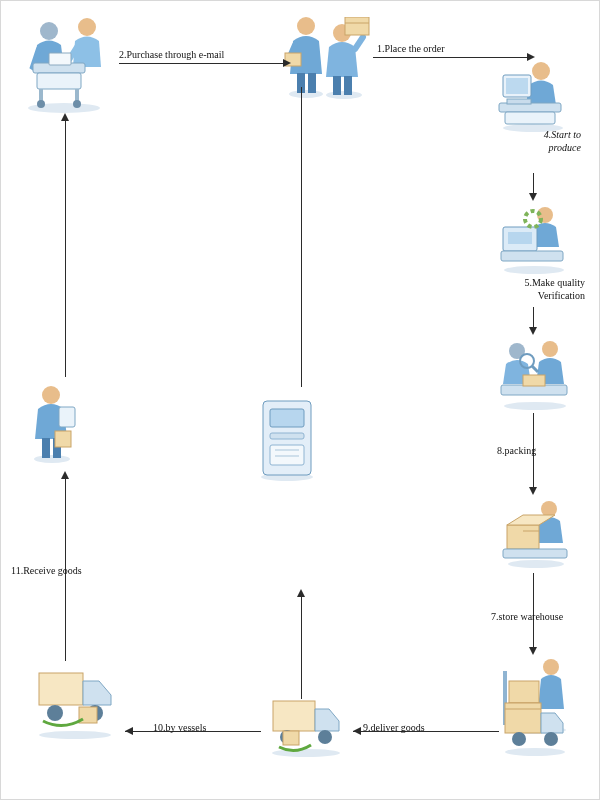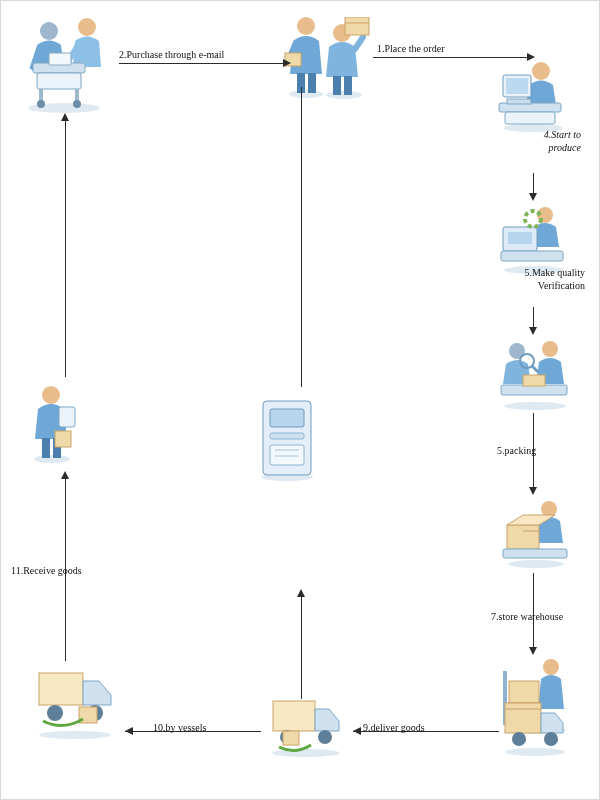--- a/index.html
+++ b/index.html
@@ -297,24 +297,24 @@
 
   <div class="line vline" style="left:300px; top:86px; height:300px;"></div>
 
   <div class="label left" style="left:118px; top:48px;">2.Purchase through e-mail</div>
 
   <div class="label left" style="left:376px; top:42px;">1.Place the order</div>
 
   <div class="label center italic" style="left:488px; top:128px; width:92px;">4.Start to
 produce</div>
 
-  <div class="label center" style="left:486px; top:266px; width:98px;">5.Make quality
+  <div class="label center" style="left:486px; top:276px; width:98px;">5.Make quality
 Verification</div>
 
-  <div class="label left" style="left:496px; top:444px;">5.packing</div>
+  <div class="label left" style="left:496px; top:444px;">8.packing</div>
 
   <div class="label left" style="left:473px; top:610px;margin-left:17px;">7.store warehouse</div>
 
 
   <div class="label left" style="left:362px; top:721px;text-align:right;">9.deliver goods</div>
 
   <div class="label left" style="left:152px; top:721px;">10.by  vessels</div>
 
   <div class="label left" style="left:10px; top:564px;">11.Receive goods</div>
 

